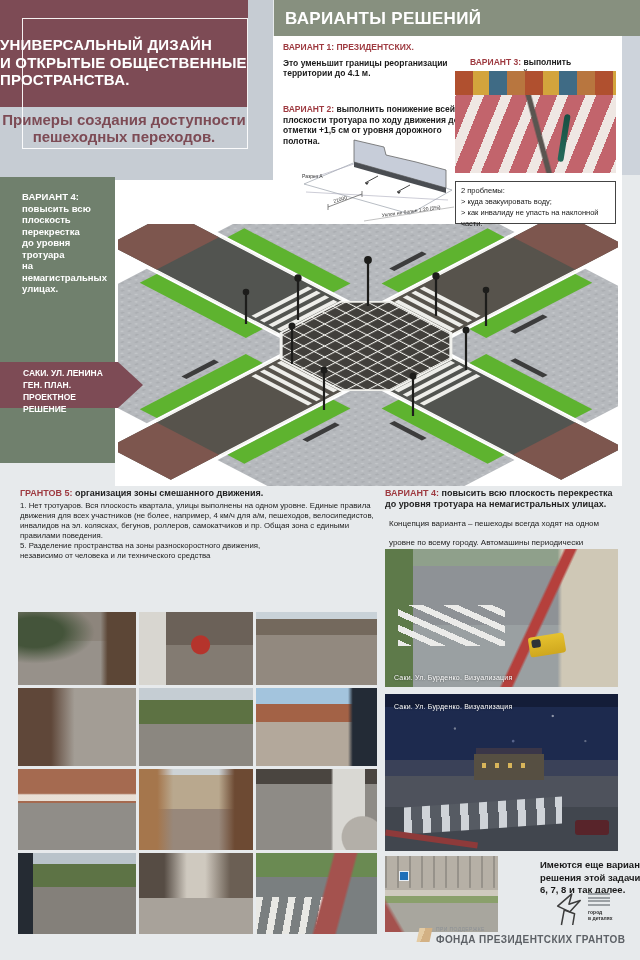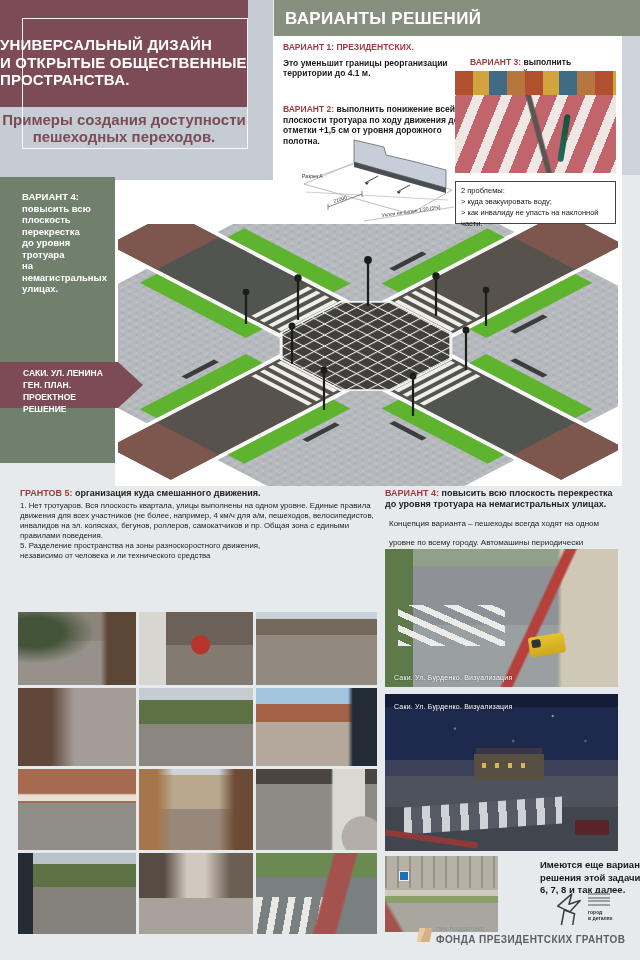--- a/index.html
+++ b/index.html
@@ -292,21 +292,21 @@
       <path d="M368 102 V68"></path>
         <circle cx="368" cy="66" r="2.2"></circle>
       <path d="M206 186 V148"></path>
         <circle cx="206" cy="146" r="2.4"></circle>
       <path d="M295 192 V154"></path>
         <circle cx="295" cy="152" r="2.4"></circle>
     </g>
   </svg>
 
   <div class="abs v5">
-    <p class="vh"><span class="vlabel">ГРАНТОВ 5:</span><span> организация куда смешанного движения.</span></p>
+    <p class="vh"><span class="vlabel">ГРАНТОВ 5:</span><span> организация зоны смешанного движения.</span></p>
     <p class="gap pre">1. Нет тротуаров. Вся плоскость квартала, улицы выполнены на одном уровне. Единые правила движения для всех участников (не более, например, 4 км/ч для а/м, пешеходов, велосипедистов, инвалидов на эл. колясках, бегунов, роллеров, самокатчиков и пр. Общая зона с едиными правилами поведения.</p>
     <p class="pre">5. Разделение пространства на зоны разноскоростного движения,
 независимо от человека и ли технического средства</p>
   </div>
 
   <div class="abs photo-grid">
     <div class="ph ph1"></div>
     <div class="ph ph2"></div>
     <div class="ph ph3"></div>
     <div class="ph ph4"></div>

